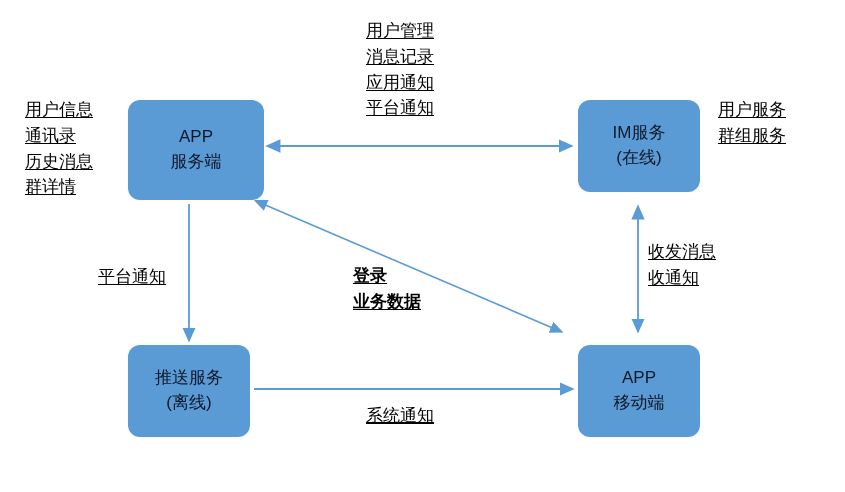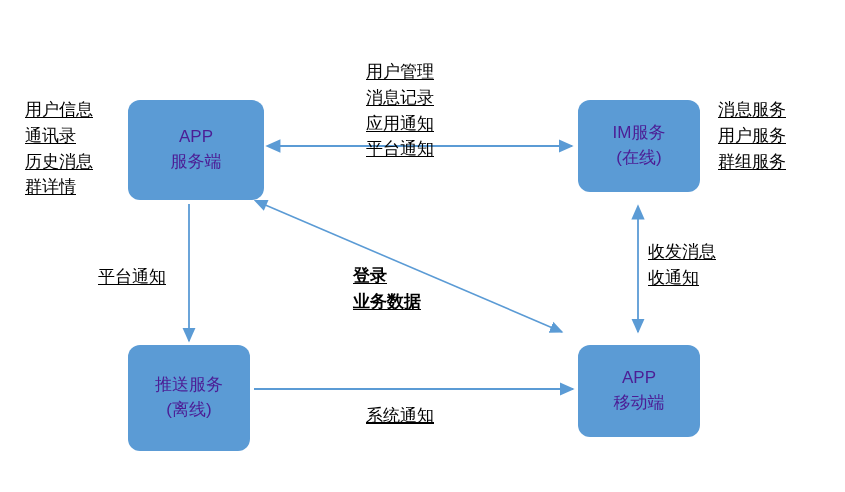--- a/index.html
+++ b/index.html
@@ -18,41 +18,41 @@
     overflow: hidden;
   }
   .node {
     position: absolute;
     background: #5B9BD5;
     border-radius: 12px;
     display: flex;
     flex-direction: column;
     align-items: center;
     justify-content: center;
-    color: #4c1d95;
+    color: #0f172a;
     font-size: 17px;
     line-height: 1.45;
     text-align: center;
     box-sizing: border-box;
   }
   .node .ln { display: block; white-space: nowrap; }
 
   .lbl {
     position: absolute;
     color: #000000;
     font-size: 17px;
     line-height: 1.52;
     white-space: nowrap;
   }
   .lbl .ln {
     display: block;
     text-decoration: underline;
     text-underline-offset: 2px;
   }
-  .lbl.center { text-align: left; margin-top: 41px; }
+  .lbl.center { text-align: left; }
   .lbl.center .ln { display: inline-block; }
   .lbl.center .row { display: block; }
 
   svg.arrows {
     position: absolute;
     left: 0;
     top: 0;
     width: 845px;
     height: 492px;
     overflow: visible;
@@ -87,21 +87,21 @@
   <div class="node" style="left:128px; top:100px; width:136px; height:100px;">
     <span class="ln">APP</span>
     <span class="ln">服务端</span>
   </div>
 
   <div class="node" style="left:578px; top:100px; width:122px; height:92px;">
     <span class="ln">IM服务</span>
     <span class="ln">(在线)</span>
   </div>
 
-  <div class="node" style="left:128px; top:345px; width:122px; height:106px;">
+  <div class="node" style="left:128px; top:345px; width:122px; height:92px;">
     <span class="ln">推送服务</span>
     <span class="ln">(离线)</span>
   </div>
 
   <div class="node" style="left:578px; top:345px; width:122px; height:92px;">
     <span class="ln">APP</span>
     <span class="ln">移动端</span>
   </div>
 
   <div class="lbl" style="left:25px; top:97px;">
@@ -112,21 +112,20 @@
   </div>
 
   <div class="lbl center" style="left:366px; top:18px;">
     <span class="row"><span class="ln">用户管理</span></span>
     <span class="row"><span class="ln">消息记录</span></span>
     <span class="row"><span class="ln">应用通知</span></span>
     <span class="row"><span class="ln">平台通知</span></span>
   </div>
 
   <div class="lbl" style="left:718px; top:97px;">
-    <span class="ln">消息服务</span>
     <span class="ln">用户服务</span>
     <span class="ln">群组服务</span>
   </div>
 
   <div class="lbl" style="left:98px; top:264px;">
     <span class="ln">平台通知</span>
   </div>
 
   <div class="lbl" style="left:353px; top:263px;font-weight:bold;">
     <span class="ln">登录</span>

